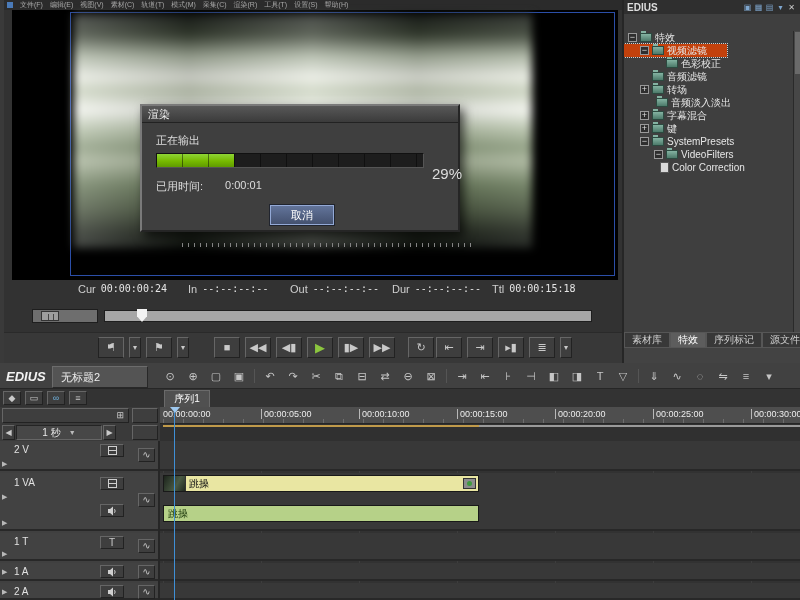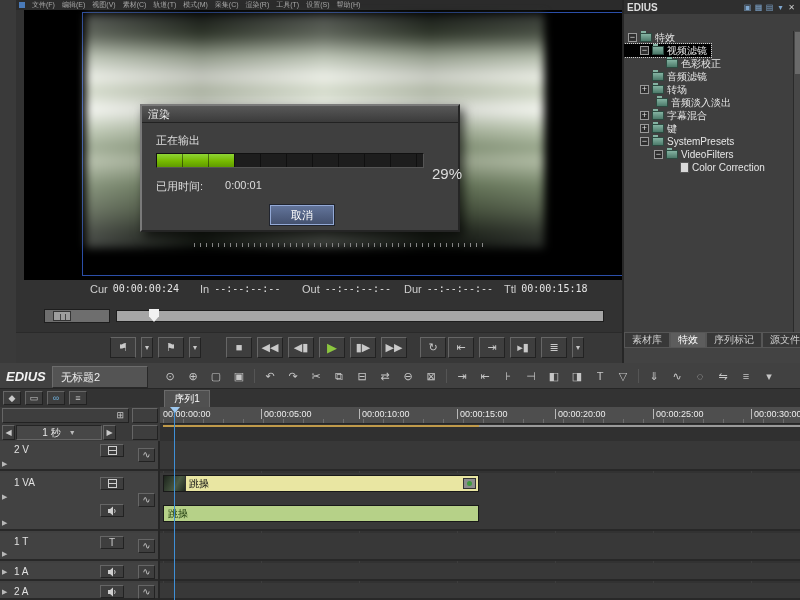--- a/index.html
+++ b/index.html
@@ -5,21 +5,21 @@
   * { margin:0; padding:0; box-sizing:border-box; font-family:"Liberation Sans", sans-serif; }
   html,body { background:#222; }
   #app { position:relative; width:800px; height:600px; background:#3a3a3a; overflow:hidden; }
 
   
   .b3 { display:flex; align-items:center; justify-content:center;
         background:#3e3e3e; border:1px solid; border-color:#666 #222 #222 #666;
         color:#c9c9c9; font-size:10px; line-height:1; cursor:default; }
 
   
-  #player { position:absolute; left:16px; top:0; width:622px; height:363px; background:#323232;text-align:right; }
+  #player { position:absolute; left:4px; top:0; width:622px; height:363px; background:#323232;text-align:right; }
   .menubar { position:absolute; left:0; top:0; width:100%; height:10px; background:#2b2b2b;
              display:flex; gap:7px; align-items:center; padding-left:16px; overflow:hidden;
              font-size:7px; color:#a8a8a8; white-space:nowrap; }
   .appdot { position:absolute; left:3px; top:2px; width:6px; height:6px; background:#4a7ab8; }
   .monitor { position:absolute; left:8px; top:10px; width:606px; height:270px; background:#000; }
   .safe { position:absolute; left:58px; top:2px; width:545px; height:264px; border:1px solid #2b4ea8; }
   .vframe { position:absolute; left:62px; top:4px; width:458px; height:234px; filter:blur(4px);
     background:linear-gradient(180deg,#1b1f1b 0%,#394133 9%,#a9b3a0 18%,#e9ece3 27%,#c6cfba 33%,
       #f3f5ef 41%,#b7c3ab 49%,#8a9a7c 57%,#a9b59b 63%,#697a5b 73%,#45513b 84%,#1f251b 93%,#0f130f 100%); }
   .vframe::after { content:""; position:absolute; inset:0;
@@ -66,21 +66,21 @@
   
   #fx { position:absolute; left:622px; top:0; width:178px; height:363px; background:#3f3f3f; border-left:2px solid #262626; }
   .fx-title { height:14px; background:#2f2f2f; display:flex; align-items:center; padding:0 3px; }
   .fx-title .t { font-size:10px; font-weight:bold; color:#ddd; flex:1; }
   .fx-ic { width:11px; height:11px; font-size:8px; color:#7fa7cf; display:flex; align-items:center; justify-content:center; }
   .fx-ic.x { color:#ccc; }
   .fx-folder { height:16px; background:#4a4a4a; border-top:1px solid #5c5c5c; border-bottom:1px solid #292929;
                display:flex; align-items:center; gap:4px; padding-left:5px; font-size:10px; color:#ebebeb; }
   .fx-tree { position:absolute; left:0; top:31px; right:7px; bottom:31px; overflow:hidden; }
   .trow { height:13px; display:flex; align-items:center; font-size:10px; color:#e6e6e6; white-space:nowrap; }
-  .trow.sel { background:#000000; outline:1px dotted #cfcfcf; width:max-content; padding-right:4px; }
+  .trow.sel { background:#c2410c; outline:1px dotted #cfcfcf; width:max-content; padding-right:20px; }
   .exp { width:9px; height:9px; min-width:9px; border:1px solid #999; background:#2e2e2e; margin-right:3px;
          position:relative; color:#ddd; font-size:9px; line-height:7px; text-align:center; }
   .exp.plus::before { content:"+"; } .exp.minus::before { content:"\2212"; }
   .exp.none { visibility:hidden; }
   .fic { width:12px; height:9px; min-width:12px; background:linear-gradient(#84b3a2,#4c7a6a); border:1px solid #2c4a40;
          margin-right:3px; position:relative; }
   .fic::before { content:""; position:absolute; left:0; top:-3px; width:5px; height:2px; background:#84b3a2; }
   .fic.page { width:9px; min-width:9px; height:11px; background:#d9d9d9; border:1px solid #555; }
   .fic.page::before { display:none; }
   .fx-scroll { position:absolute; right:0; top:31px; bottom:31px; width:7px; background:#474747; border-left:1px solid #2a2a2a; }
@@ -307,21 +307,21 @@
       <div class="trow" style="padding-left:16px">
           <span class="exp minus"></span>
           <span class="fic"></span>
           <span>SystemPresets</span>
         </div>
       <div class="trow" style="padding-left:30px">
           <span class="exp minus"></span>
           <span class="fic"></span>
           <span>VideoFilters</span>
         </div>
-      <div class="trow" style="padding-left:44px">
+      <div class="trow" style="padding-left:24px">
           <span class="exp none"></span>
           <span class="fic page"></span>
           <span>Color Correction</span>
         </div>
     </div>
     <div class="fx-scroll">
         <div class="fx-thumb"></div>
       </div>
     <div class="fx-tabs">
       <div class="fxtab">素材库</div>

